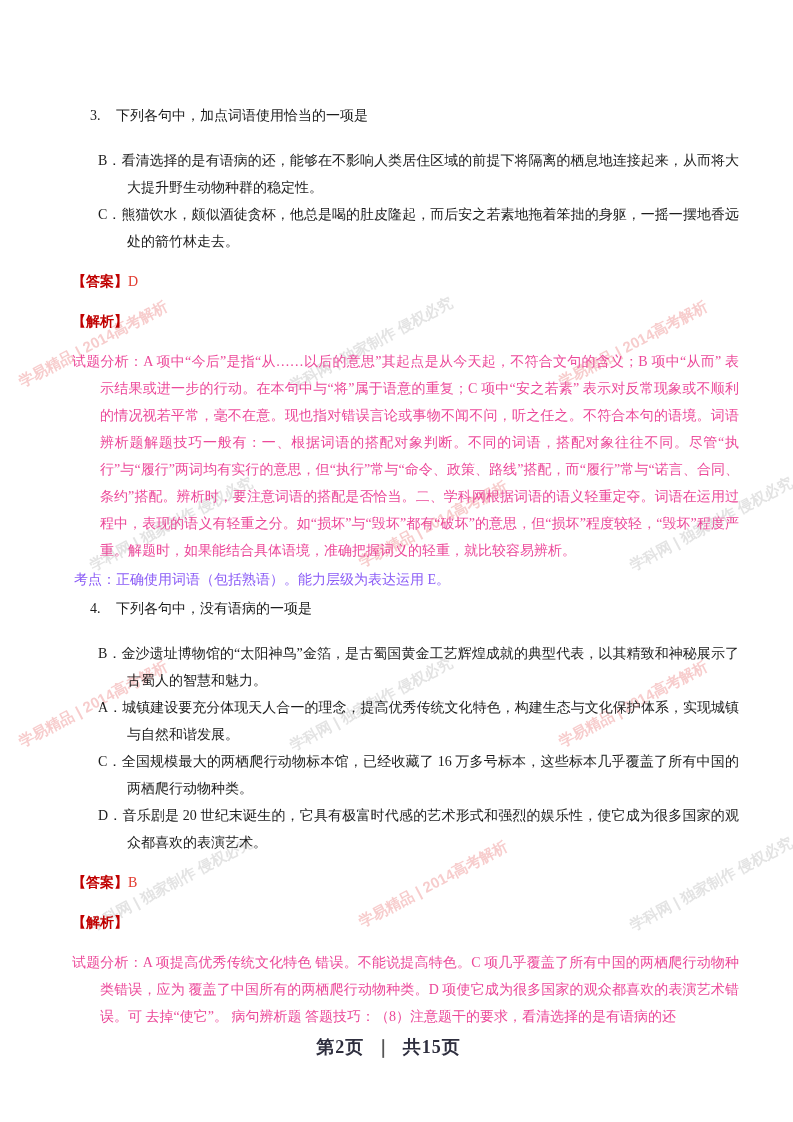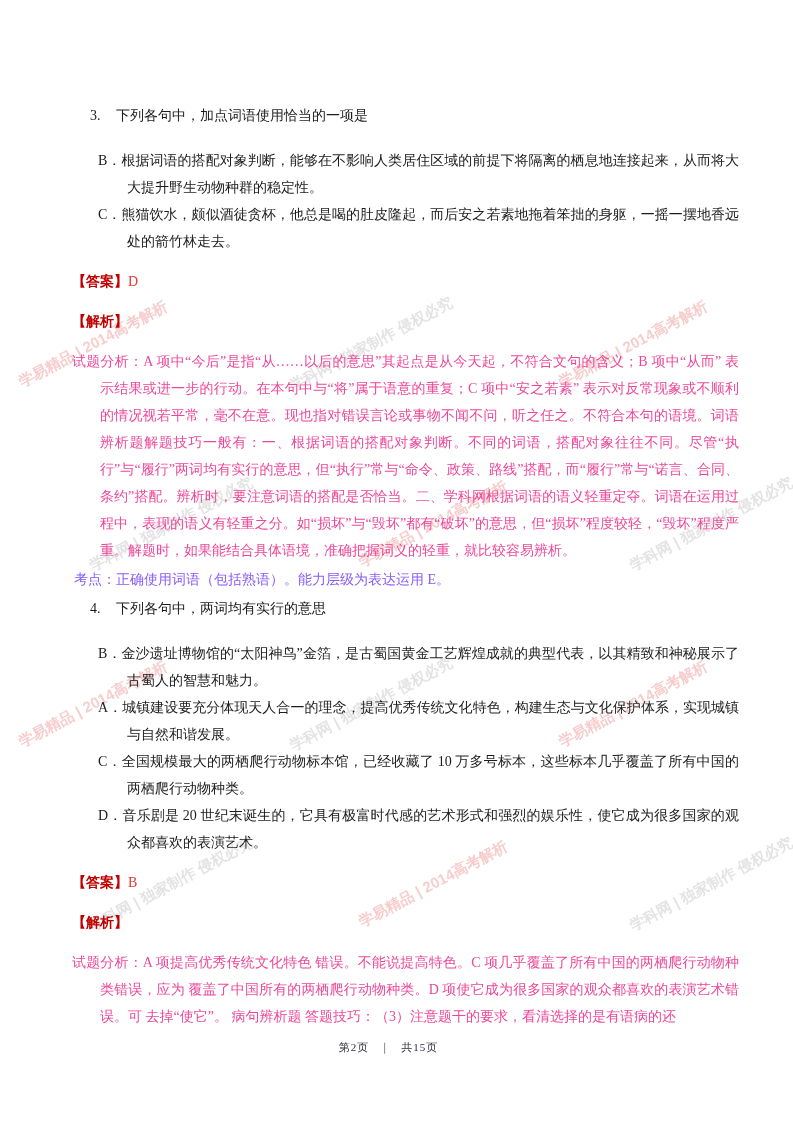--- a/index.html
+++ b/index.html
@@ -34,22 +34,23 @@
     padding-left:28px;
     text-indent:-28px;
   }
   .kaodian{color:#8b5cf6;margin:2px;}
   .q4-stem{margin-top:2px;}
   .footer{
     position:absolute;
     left:0; right:16px; top:1034px;
     text-align:center;
     color:#2e2e3e;
-    font-size:11px;
+    font-size:18px;
     letter-spacing:1px;
+    font-weight:bold;
   }
   .footer .sep{margin:0 10px;color:#555;}
   
   .wm-layer{position:absolute;inset:0;pointer-events:none;z-index:0;}
   .wm{
     position:absolute;
     transform:rotate(-28deg);
     font-family:"Liberation Sans","DejaVu Sans",sans-serif;
     font-size:15px;
     font-weight:bold;
@@ -76,36 +77,36 @@
       <div class="wm wm-pink" style="left: 550px; top: 690px;">学易精品 | 2014高考解析</div>
       <div class="wm wm-gray" style="left: 80px; top: 870px;">学科网 | 独家制作 侵权必究</div>
       <div class="wm wm-pink" style="left: 350px; top: 870px;">学易精品 | 2014高考解析</div>
       <div class="wm wm-gray" style="left: 620px; top: 870px;">学科网 | 独家制作 侵权必究</div>
     </div>
 
   <div class="content">
 
     <p class="stem"><span class="num">3.</span><span>下列各句中，加点词语使用恰当的一项是</span></p>
 
-    <div class="option"><span class="opt-label">B．</span><span>根据词语的搭配对象判断，能够在不影响人类居住区域的前提下将隔离的栖息地连接起来，从而将大大提升野生动物种群的稳定性。</span></div>
+    <div class="option"><span class="opt-label">B．</span><span>看清选择的是有语病的还，能够在不影响人类居住区域的前提下将隔离的栖息地连接起来，从而将大大提升野生动物种群的稳定性。</span></div>
     <div class="option"><span class="opt-label">C．</span><span>熊猫饮水，颇似酒徒贪杯，他总是喝的肚皮隆起，而后安之若素地拖着笨拙的身躯，一摇一摆地香远处的箭竹林走去。</span></div>
 
     <p class="answer-line"><span class="tag">【答案】</span><span class="ans-letter">D</span></p>
     <p class="answer-line"><span class="tag">【解析】</span></p>
     <p class="analysis">试题分析：A 项中“今后”是指“从……以后的意思”其起点是从今天起，不符合文句的含义；B 项中“从而” 表示结果或进一步的行动。在本句中与“将”属于语意的重复；C 项中“安之若素” 表示对反常现象或不顺利的情况视若平常，毫不在意。现也指对错误言论或事物不闻不问，听之任之。不符合本句的语境。词语辨析题解题技巧一般有：一、根据词语的搭配对象判断。不同的词语，搭配对象往往不同。尽管“执行”与“履行”两词均有实行的意思，但“执行”常与“命令、政策、路线”搭配，而“履行”常与“诺言、合同、条约”搭配。辨析时，要注意词语的搭配是否恰当。二、学科网根据词语的语义轻重定夺。词语在运用过程中，表现的语义有轻重之分。如“损坏”与“毁坏”都有“破坏”的意思，但“损坏”程度较轻，“毁坏”程度严重。解题时，如果能结合具体语境，准确把握词义的轻重，就比较容易辨析。</p>
     <p class="kaodian">考点：正确使用词语（包括熟语）。能力层级为表达运用 E。</p>
 
-    <p class="stem q4-stem"><span class="num">4.</span><span>下列各句中，两词均有实行的意思</span></p>
+    <p class="stem q4-stem"><span class="num">4.</span><span>下列各句中，没有语病的一项是</span></p>
 
     <div class="option"><span class="opt-label">B．</span><span>金沙遗址博物馆的“太阳神鸟”金箔，是古蜀国黄金工艺辉煌成就的典型代表，以其精致和神秘展示了古蜀人的智慧和魅力。</span></div>
     <div class="option"><span class="opt-label">A．</span><span>城镇建设要充分体现天人合一的理念，提高优秀传统文化特色，构建生态与文化保护体系，实现城镇与自然和谐发展。</span></div>
-    <div class="option"><span class="opt-label">C．</span><span>全国规模最大的两栖爬行动物标本馆，已经收藏了 10 万多号标本，这些标本几乎覆盖了所有中国的两栖爬行动物种类。</span></div>
+    <div class="option"><span class="opt-label">C．</span><span>全国规模最大的两栖爬行动物标本馆，已经收藏了 16 万多号标本，这些标本几乎覆盖了所有中国的两栖爬行动物种类。</span></div>
     <div class="option"><span class="opt-label">D．</span><span>音乐剧是 20 世纪末诞生的，它具有极富时代感的艺术形式和强烈的娱乐性，使它成为很多国家的观众都喜欢的表演艺术。</span></div>
 
     <p class="answer-line"><span class="tag">【答案】</span><span class="ans-letter">B</span></p>
     <p class="answer-line"><span class="tag">【解析】</span></p>
-    <p class="analysis">试题分析：A 项提高优秀传统文化特色 错误。不能说提高特色。C 项几乎覆盖了所有中国的两栖爬行动物种类错误，应为 覆盖了中国所有的两栖爬行动物种类。D 项使它成为很多国家的观众都喜欢的表演艺术错误。可 去掉“使它”。 病句辨析题  答题技巧：（3）注意题干的要求，看清选择的是有语病的还</p>
+    <p class="analysis">试题分析：A 项提高优秀传统文化特色 错误。不能说提高特色。C 项几乎覆盖了所有中国的两栖爬行动物种类错误，应为 覆盖了中国所有的两栖爬行动物种类。D 项使它成为很多国家的观众都喜欢的表演艺术错误。可 去掉“使它”。 病句辨析题  答题技巧：（8）注意题干的要求，看清选择的是有语病的还</p>
 
   </div>
 
   <div class="footer"><span>第2页</span><span class="sep">｜</span><span>共15页</span></div>
 
 </div>
 
 </body></html>

